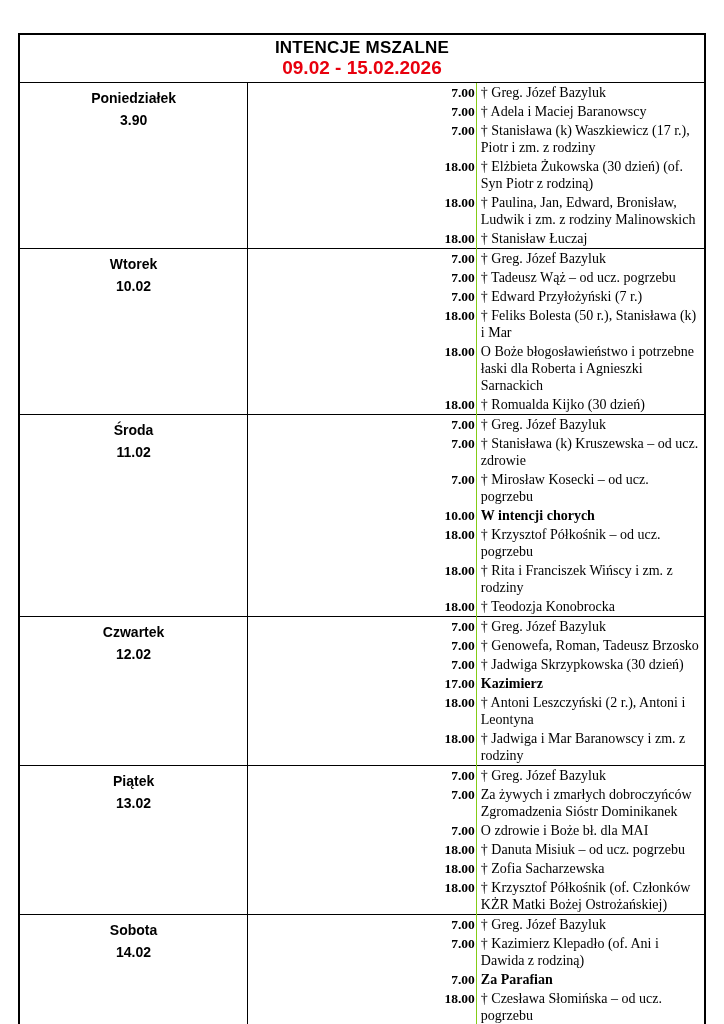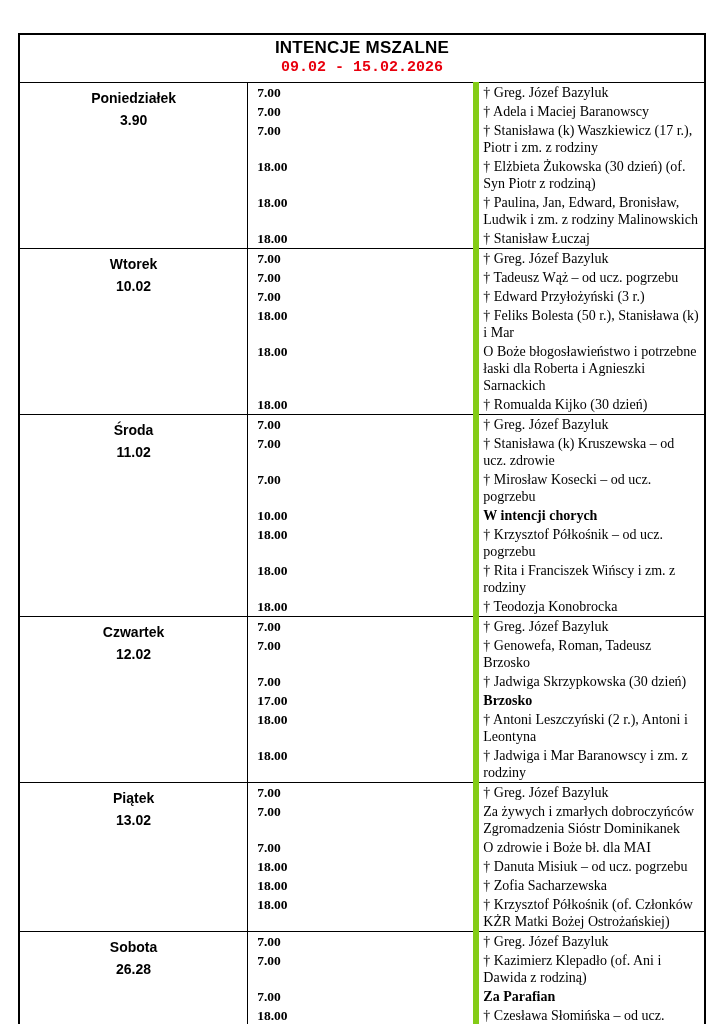--- a/index.html
+++ b/index.html
@@ -31,23 +31,23 @@
     border-bottom: 1.5px solid #000000;
   }
   .title {
     font-family: "Liberation Sans", sans-serif;
     font-weight: bold;
     font-size: 17px;
     line-height: 20px;
     letter-spacing: 0.2px;
   }
   .date-range {
-    font-family: Liberation Mono, monospace;
-    font-weight: bold;
-    font-size: 15px;
+    font-family: Liberation Sans, sans-serif;
+    font-weight: bold;
+    font-size: 19px;
     line-height: 20px;
     color: var(--red);
   }
   .day-cell {
     width: 100px;
     text-align: center;
     padding-top: 4px;
     border-right: 1px solid #000000;
   }
   .day-name, .day-date {
@@ -55,22 +55,23 @@
     font-weight: bold;
     font-size: 14px;
     line-height: 22px;
   }
   .time-cell {
     width: 51px;
     font-weight: bold;
     font-size: 13.5px;
     line-height: 17px;
     padding-left: 9px;
-    border-right: 6px solid #84cc16;
+    border-right: 1px solid #84cc16;
     white-space: nowrap;
+    text-align: right;
   }
   .intent-cell {
     font-size: 14px;
     line-height: 17px;
     padding-left: 4px;
     padding-right: 4px;
   }
   .intent-cell.bold { font-weight: bold; }
   tr.day-first td { border-top: 1px solid #000000; }
 </style>
@@ -122,21 +123,21 @@
           </td>
           <td class="time-cell">7.00</td>
           <td class="intent-cell">† Greg. Józef Bazyluk</td>
         </tr>
         <tr>
           <td class="time-cell">7.00</td>
           <td class="intent-cell">† Tadeusz Wąż – od ucz. pogrzebu</td>
         </tr>
         <tr>
           <td class="time-cell">7.00</td>
-          <td class="intent-cell">† Edward Przyłożyński (3 r.)</td>
+          <td class="intent-cell">† Edward Przyłożyński (7 r.)</td>
         </tr>
         <tr>
           <td class="time-cell">18.00</td>
           <td class="intent-cell">† Feliks Bolesta (50 r.), Stanisława (k) i Mar</td>
         </tr>
         <tr>
           <td class="time-cell">18.00</td>
           <td class="intent-cell">O Boże błogosławieństwo i potrzebne łaski dla Roberta i Agnieszki Sarnackich</td>
         </tr>
         <tr>
@@ -186,21 +187,21 @@
         <tr>
           <td class="time-cell">7.00</td>
           <td class="intent-cell">† Genowefa, Roman, Tadeusz Brzosko</td>
         </tr>
         <tr>
           <td class="time-cell">7.00</td>
           <td class="intent-cell">† Jadwiga Skrzypkowska (30 dzień)</td>
         </tr>
         <tr>
           <td class="time-cell">17.00</td>
-          <td class="intent-cell bold">Brzosko</td>
+          <td class="intent-cell bold">Kazimierz</td>
         </tr>
         <tr>
           <td class="time-cell">18.00</td>
           <td class="intent-cell">† Antoni Leszczyński (2 r.), Antoni i Leontyna</td>
         </tr>
         <tr>
           <td class="time-cell">18.00</td>
           <td class="intent-cell">† Jadwiga i Mar Baranowscy i zm. z rodziny</td>
         </tr>
         <tr class="day-first">
@@ -227,21 +228,21 @@
           <td class="time-cell">18.00</td>
           <td class="intent-cell">† Zofia Sacharzewska</td>
         </tr>
         <tr>
           <td class="time-cell">18.00</td>
           <td class="intent-cell">† Krzysztof Półkośnik (of. Członków KŻR Matki Bożej Ostrożańskiej)</td>
         </tr>
         <tr class="day-first">
           <td class="day-cell" rowspan="6">
             <div class="day-name">Sobota</div>
-            <div class="day-date">26.28</div>
+            <div class="day-date">14.02</div>
           </td>
           <td class="time-cell">7.00</td>
           <td class="intent-cell">† Greg. Józef Bazyluk</td>
         </tr>
         <tr>
           <td class="time-cell">7.00</td>
           <td class="intent-cell">† Kazimierz Klepadło (of. Ani i Dawida z rodziną)</td>
         </tr>
         <tr>
           <td class="time-cell">7.00</td>

